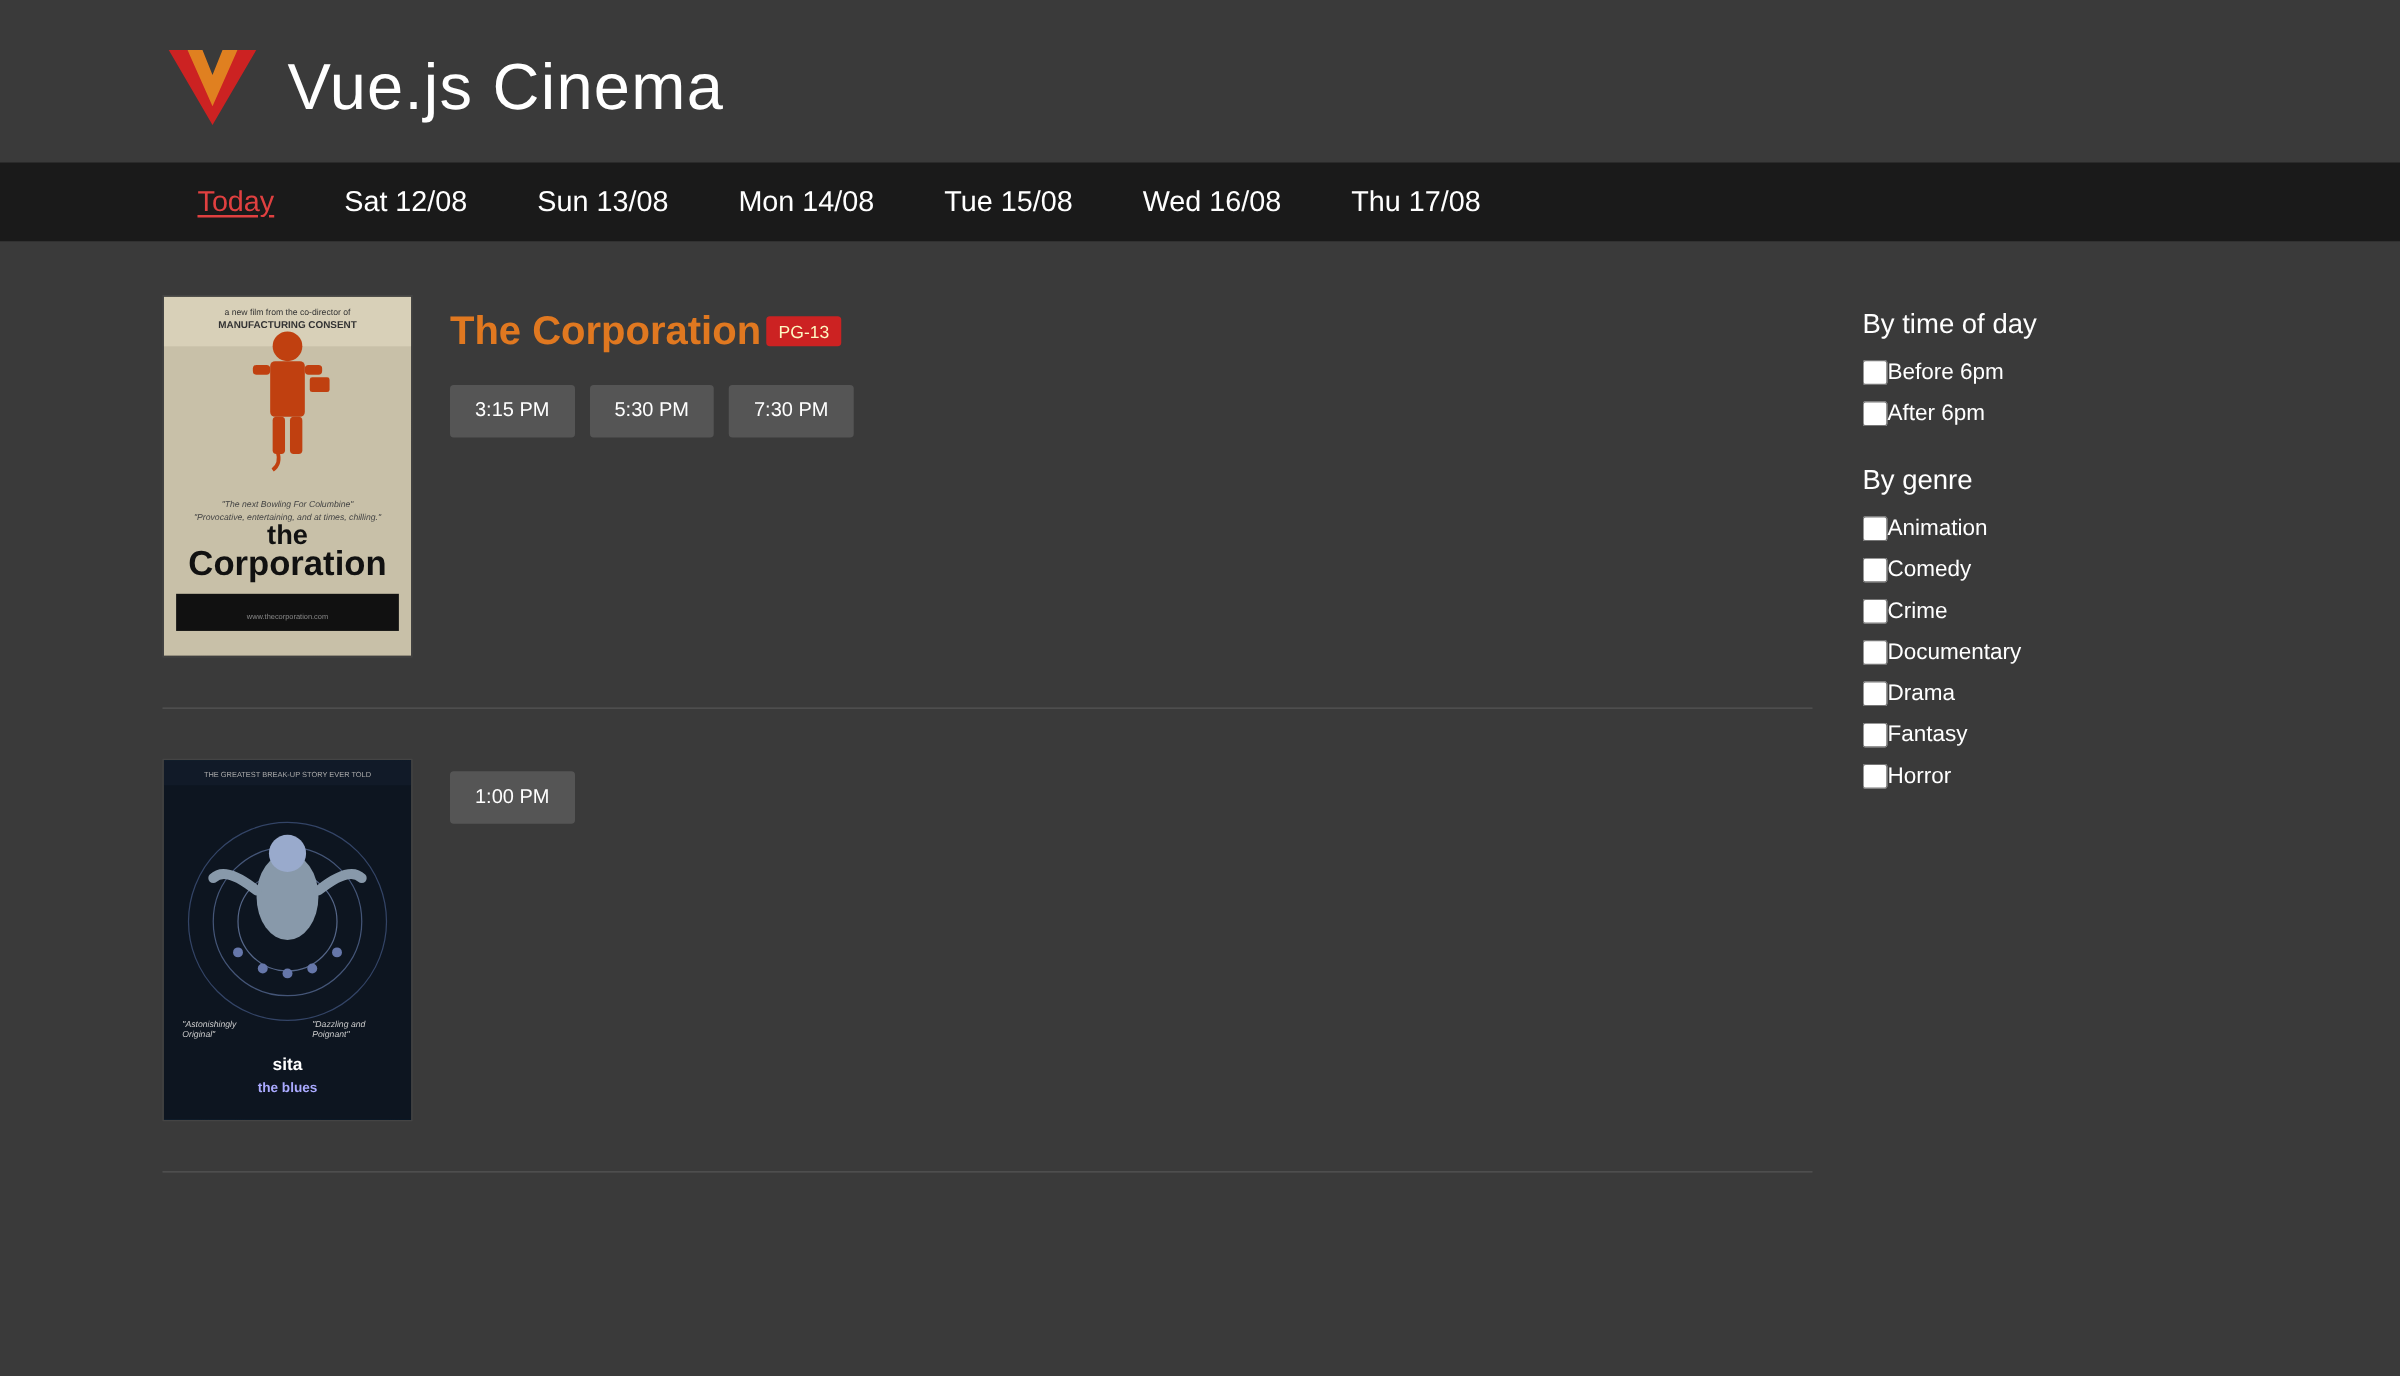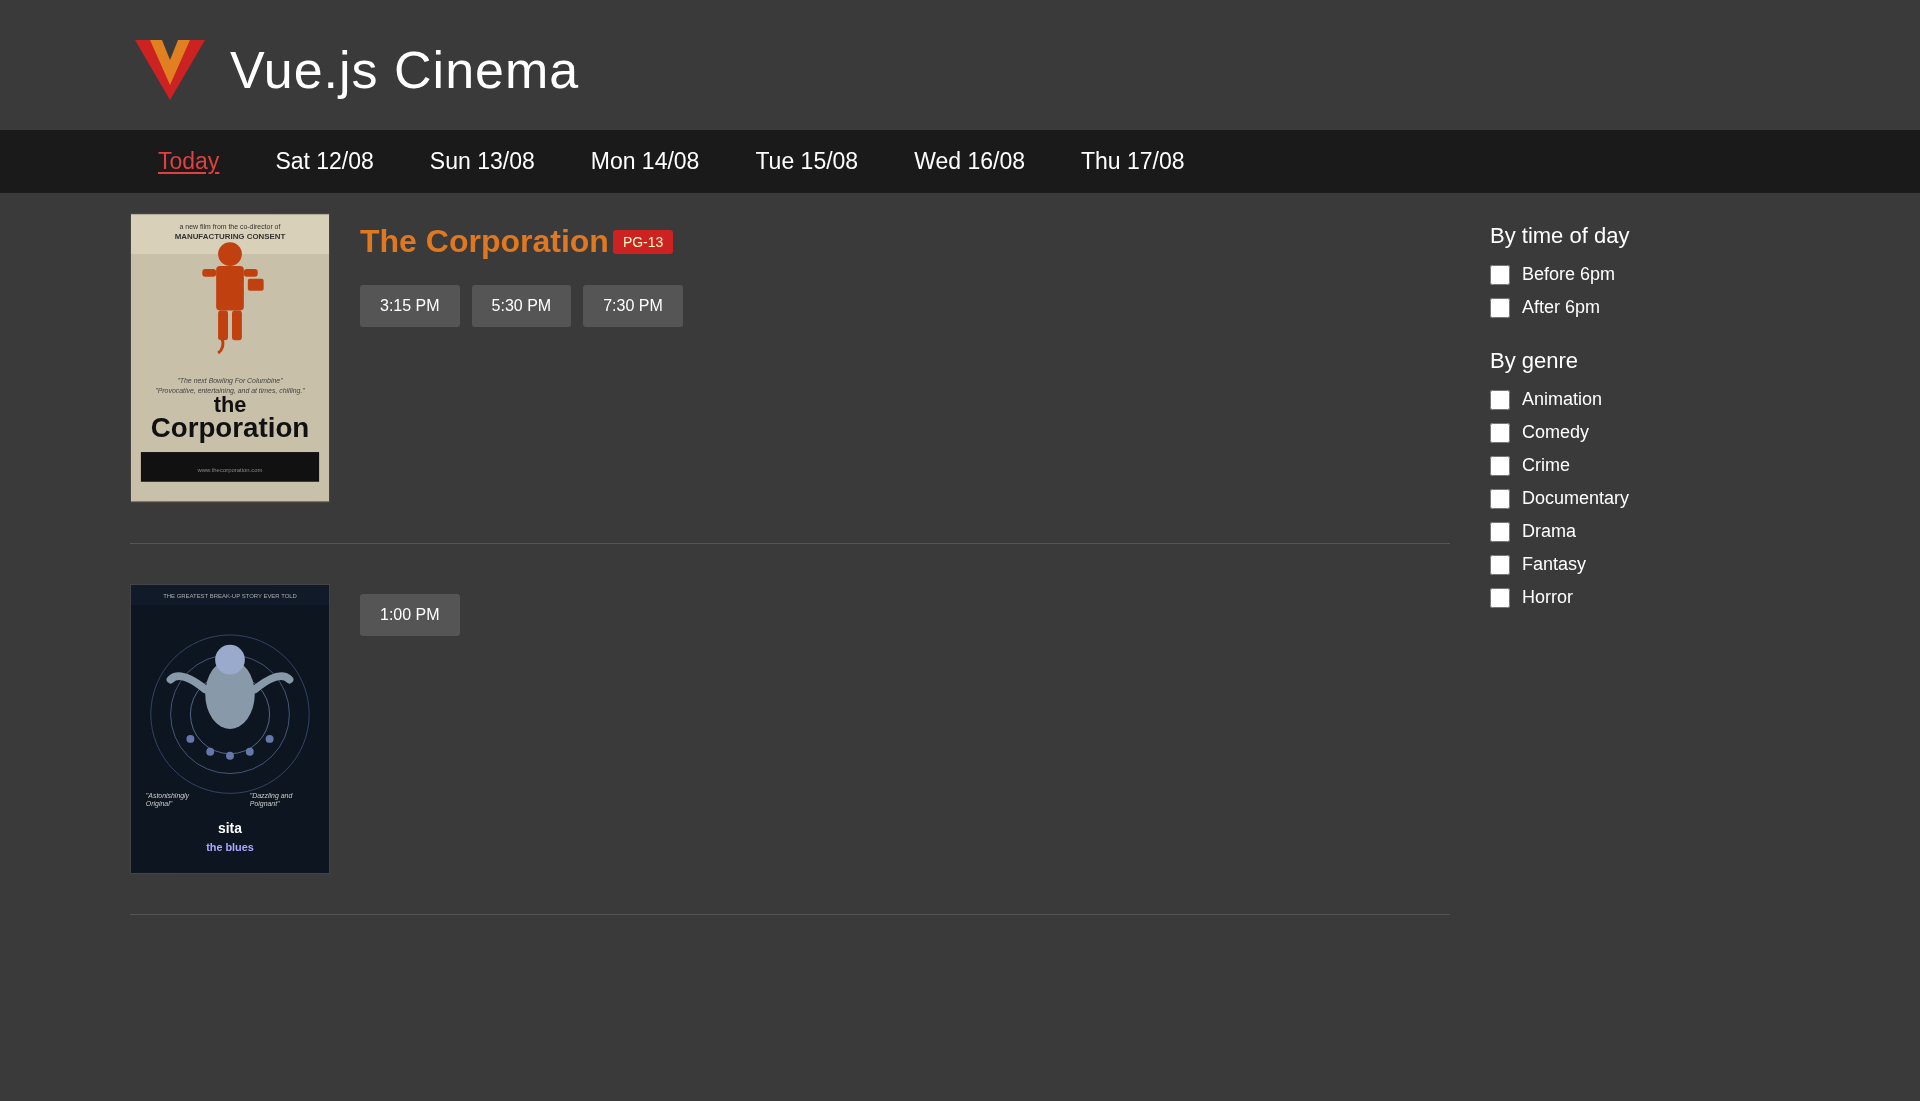--- a/index.html
+++ b/index.html
@@ -57,21 +57,21 @@
 
     .nav-item.active {
       color: #e04040;
       text-decoration: underline;
       text-underline-offset: 3px;
     }
 
     
     .main-content {
       display: flex;
-      padding: 20px 130px;
+      padding: 43px 130px;
       gap: 40px;
     }
 
     .movies-list {
       flex: 1;
     }
 
     .movie-card {
       display: flex;
       gap: 30px;
@@ -168,21 +168,20 @@
       margin-bottom: 15px;
     }
 
     .filter-section {
       margin-bottom: 30px;
     }
 
     .filter-option {
       display: flex;
       align-items: center;
-      gap: 12px;
       margin-bottom: 12px;
       cursor: pointer;
     }
 
     .filter-option input[type="checkbox"] {
       width: 20px;
       height: 20px;
       background: #555;
       border: 2px solid #888;
       cursor: pointer;

